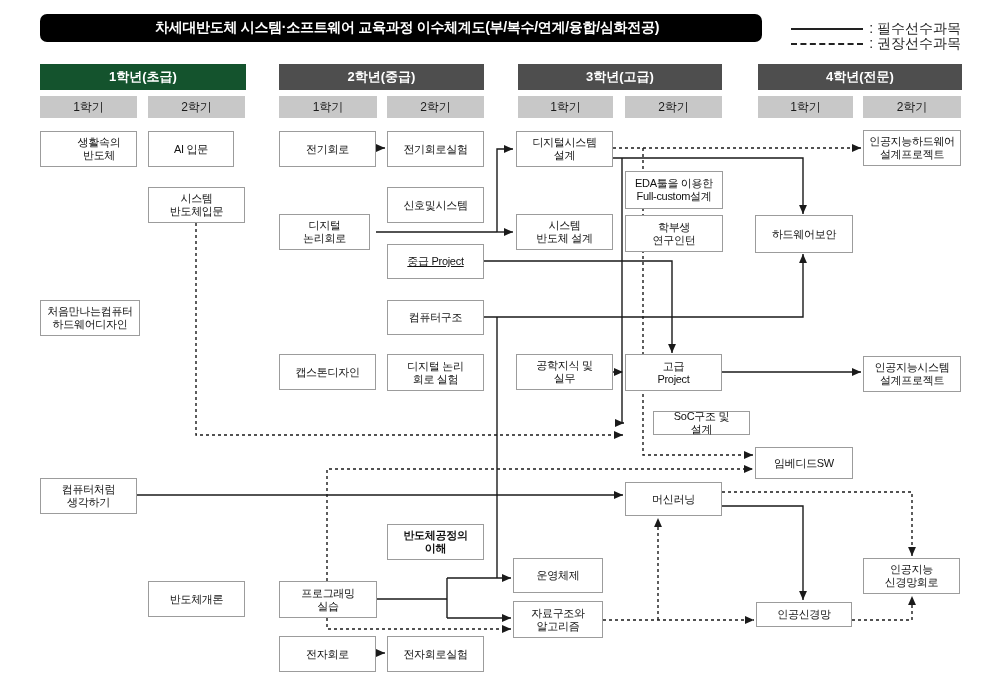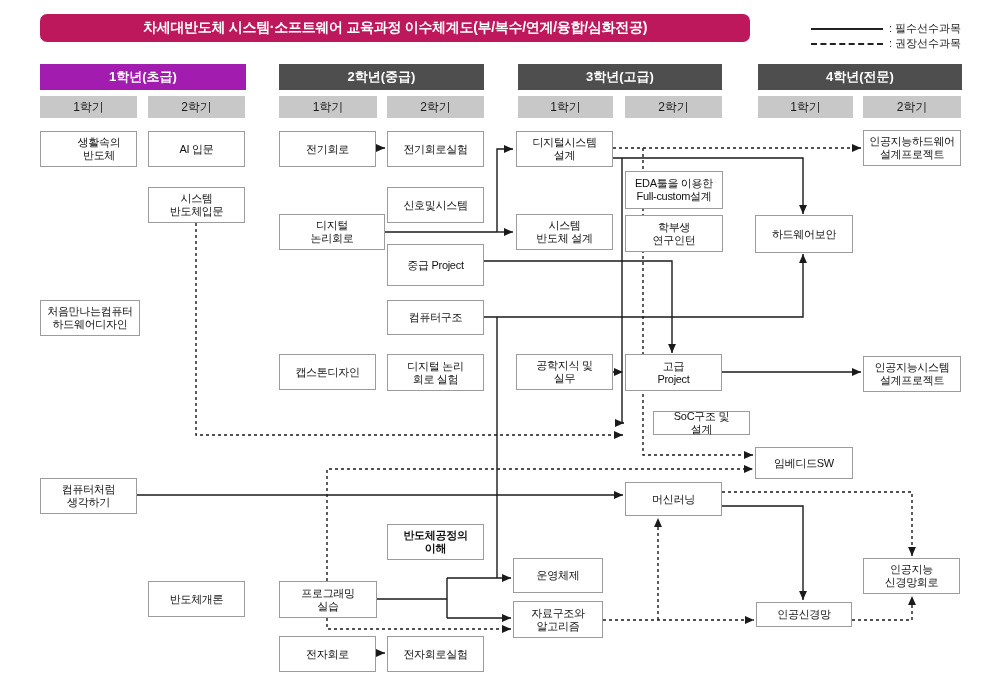--- a/index.html
+++ b/index.html
@@ -7,21 +7,21 @@
          font-family:"Liberation Sans","DejaVu Sans",sans-serif;}
   #edges{position:absolute;left:0;top:0;z-index:1;}
   .titlebar{position:absolute;left:40px;top:14px;width:710px;height:28px;border-radius:7px;
             display:flex;align-items:center;justify-content:center;z-index:3;}
   .titlebar span{color:#fff;font-weight:bold;font-size:14px;letter-spacing:-0.3px;}
   .legend{position:absolute;right:36px;top:21px;z-index:3;}
   .legend-row{display:flex;align-items:center;height:15px;}
   .legend-line{width:72px;height:0;margin-right:6px;}
   .legend-line.solid{border-top:2px solid #222;}
   .legend-line.dashed{border-top:2px dashed #222;}
-  .legend-label{font-size:11px;color:#222;}
+  .legend-label{font-size:14px;color:#222;}
   .grade-hd{position:absolute;top:64px;height:26px;display:flex;align-items:center;
             justify-content:center;color:#fff;font-size:13px;font-weight:bold;z-index:2;}
   .sem-hd{position:absolute;top:96px;height:22px;display:flex;align-items:center;
           justify-content:center;color:#1a1a1a;font-size:12px;z-index:2;}
   .course{position:absolute;background:#fff;border:1px solid #9c9c9c;display:flex;
           align-items:center;justify-content:center;text-align:center;font-size:11px;
           line-height:13px;color:#111;white-space:pre-line;z-index:2;box-sizing:border-box;
           letter-spacing:-0.3px;}
   .edge{fill:none;stroke:#1a1a1a;stroke-width:1.4;}
   .edge.dashed{stroke-dasharray:3 3;}
@@ -60,70 +60,70 @@
         <polyline points="327,581 327,469 753,469" class="edge dashed" marker-end="url(#arrow)" style="stroke: rgb(26, 26, 26);"></polyline>
         <polyline points="327,618 327,629 511,629" class="edge dashed" marker-end="url(#arrow)" style="stroke: rgb(26, 26, 26);"></polyline>
         <polyline points="613,372 623,372" class="edge dashed" marker-end="url(#arrow)" style="stroke: rgb(26, 26, 26);"></polyline>
         <polyline points="603,620 754,620" class="edge dashed" marker-end="url(#arrow)" style="stroke: rgb(26, 26, 26);"></polyline>
         <polyline points="658,620 658,518" class="edge dashed" marker-end="url(#arrow)" style="stroke: rgb(26, 26, 26);"></polyline>
         <polyline points="722,492 912,492 912,556" class="edge dashed" marker-end="url(#arrow)" style="stroke: rgb(26, 26, 26);"></polyline>
         <polyline points="852,620 912,620 912,596" class="edge dashed" marker-end="url(#arrow)" style="stroke: rgb(26, 26, 26);"></polyline>
       </g>
   </svg>
 
-  <div class="titlebar" style="background: #be185d;">
+  <div class="titlebar" style="background: #000000; padding-left: 12px;">
     <span>차세대반도체 시스템·소프트웨어 교육과정 이수체계도(부/복수/연계/융합/심화전공)</span>
   </div>
 
   <div class="legend">
     <div class="legend-row">
       <div class="legend-line solid"></div>
       <span class="legend-label">: 필수선수과목</span>
     </div>
     <div class="legend-row">
       <div class="legend-line dashed"></div>
       <span class="legend-label">: 권장선수과목</span>
     </div>
   </div>
 
   <div id="headers">
-      <div class="grade-hd" style="left: 40px; width: 206px; background: #a21caf;">1학년(초급)</div>
+      <div class="grade-hd" style="left: 40px; width: 206px; background: #14532d;">1학년(초급)</div>
       <div class="sem-hd" style="left: 40px; width: 97px; background: rgb(200, 200, 200);">1학기</div>
       <div class="sem-hd" style="left: 148px; width: 97px; background: rgb(200, 200, 200);">2학기</div>
       <div class="grade-hd" style="left: 279px; width: 205px; background: rgb(78, 78, 78);">2학년(중급)</div>
       <div class="sem-hd" style="left: 279px; width: 98px; background: rgb(200, 200, 200);">1학기</div>
       <div class="sem-hd" style="left: 387px; width: 97px; background: rgb(200, 200, 200);">2학기</div>
       <div class="grade-hd" style="left: 518px; width: 204px; background: rgb(78, 78, 78);">3학년(고급)</div>
       <div class="sem-hd" style="left: 518px; width: 95px; background: rgb(200, 200, 200);">1학기</div>
       <div class="sem-hd" style="left: 625px; width: 97px; background: rgb(200, 200, 200);">2학기</div>
       <div class="grade-hd" style="left: 758px; width: 204px; background: rgb(78, 78, 78);">4학년(전문)</div>
       <div class="sem-hd" style="left: 758px; width: 95px; background: rgb(200, 200, 200);">1학기</div>
       <div class="sem-hd" style="left: 863px; width: 98px; background: rgb(200, 200, 200);">2학기</div>
     </div>
   <div id="courses">
       <div class="course" style="left: 40px; top: 131px; width: 97px; height: 36px; border-color: rgb(156, 156, 156); padding-left: 21px;">생활속의
 반도체</div>
       <div class="course" style="left: 40px; top: 300px; width: 100px; height: 36px; border-color: rgb(156, 156, 156);">처음만나는컴퓨터
 하드웨어디자인</div>
       <div class="course" style="left: 40px; top: 478px; width: 97px; height: 36px; border-color: rgb(156, 156, 156);">컴퓨터처럼
 생각하기</div>
-      <div class="course" style="left: 148px; top: 131px; width: 97px; height: 36px; border-color: rgb(156, 156, 156);">AI 입문</div>
+      <div class="course" style="left: 148px; top: 131px; width: 86px; height: 36px; border-color: rgb(156, 156, 156);">AI 입문</div>
       <div class="course" style="left: 148px; top: 187px; width: 97px; height: 36px; border-color: rgb(156, 156, 156);">시스템
 반도체입문</div>
       <div class="course" style="left: 148px; top: 581px; width: 97px; height: 36px; border-color: rgb(156, 156, 156);">반도체개론</div>
       <div class="course" style="left: 279px; top: 131px; width: 97px; height: 36px; border-color: rgb(156, 156, 156);">전기회로</div>
-      <div class="course" style="left: 279px; top: 214px; width: 106px; height: 36px; border-color: rgb(156, 156, 156); text-align: center;">디지털
+      <div class="course" style="left: 279px; top: 214px; width: 91px; height: 36px; border-color: rgb(156, 156, 156); text-align: center;">디지털
 논리회로</div>
       <div class="course" style="left: 279px; top: 354px; width: 97px; height: 36px; border-color: rgb(156, 156, 156);">캡스톤디자인</div>
       <div class="course" style="left: 279px; top: 581px; width: 98px; height: 37px; border-color: rgb(156, 156, 156);">프로그래밍
 실습</div>
       <div class="course" style="left: 279px; top: 636px; width: 97px; height: 36px; border-color: rgb(156, 156, 156);">전자회로</div>
       <div class="course" style="left: 387px; top: 131px; width: 97px; height: 36px; border-color: rgb(156, 156, 156);">전기회로실험</div>
       <div class="course" style="left: 387px; top: 187px; width: 97px; height: 36px; border-color: rgb(156, 156, 156);">신호및시스템</div>
-      <div class="course" style="left: 387px; top: 244px; width: 97px; height: 42px; border-color: rgb(156, 156, 156);">중급 Project</div>
+      <div class="course" style="left: 387px; top: 244px; width: 97px; height: 35px; border-color: rgb(156, 156, 156); text-decoration: underline;">중급 Project</div>
       <div class="course" style="left: 387px; top: 300px; width: 97px; height: 35px; border-color: rgb(156, 156, 156);">컴퓨터구조</div>
       <div class="course" style="left: 387px; top: 354px; width: 97px; height: 37px; border-color: rgb(156, 156, 156);">디지털 논리
 회로 실험</div>
       <div class="course" style="left: 387px; top: 524px; width: 97px; height: 36px; border-color: rgb(156, 156, 156); font-weight: bold;">반도체공정의
 이해</div>
       <div class="course" style="left: 387px; top: 636px; width: 97px; height: 36px; border-color: rgb(156, 156, 156);">전자회로실험</div>
       <div class="course" style="left: 516px; top: 131px; width: 97px; height: 36px; border-color: rgb(156, 156, 156);">디지털시스템
 설계</div>
       <div class="course" style="left: 516px; top: 214px; width: 97px; height: 36px; border-color: rgb(156, 156, 156);">시스템
 반도체 설계</div>

